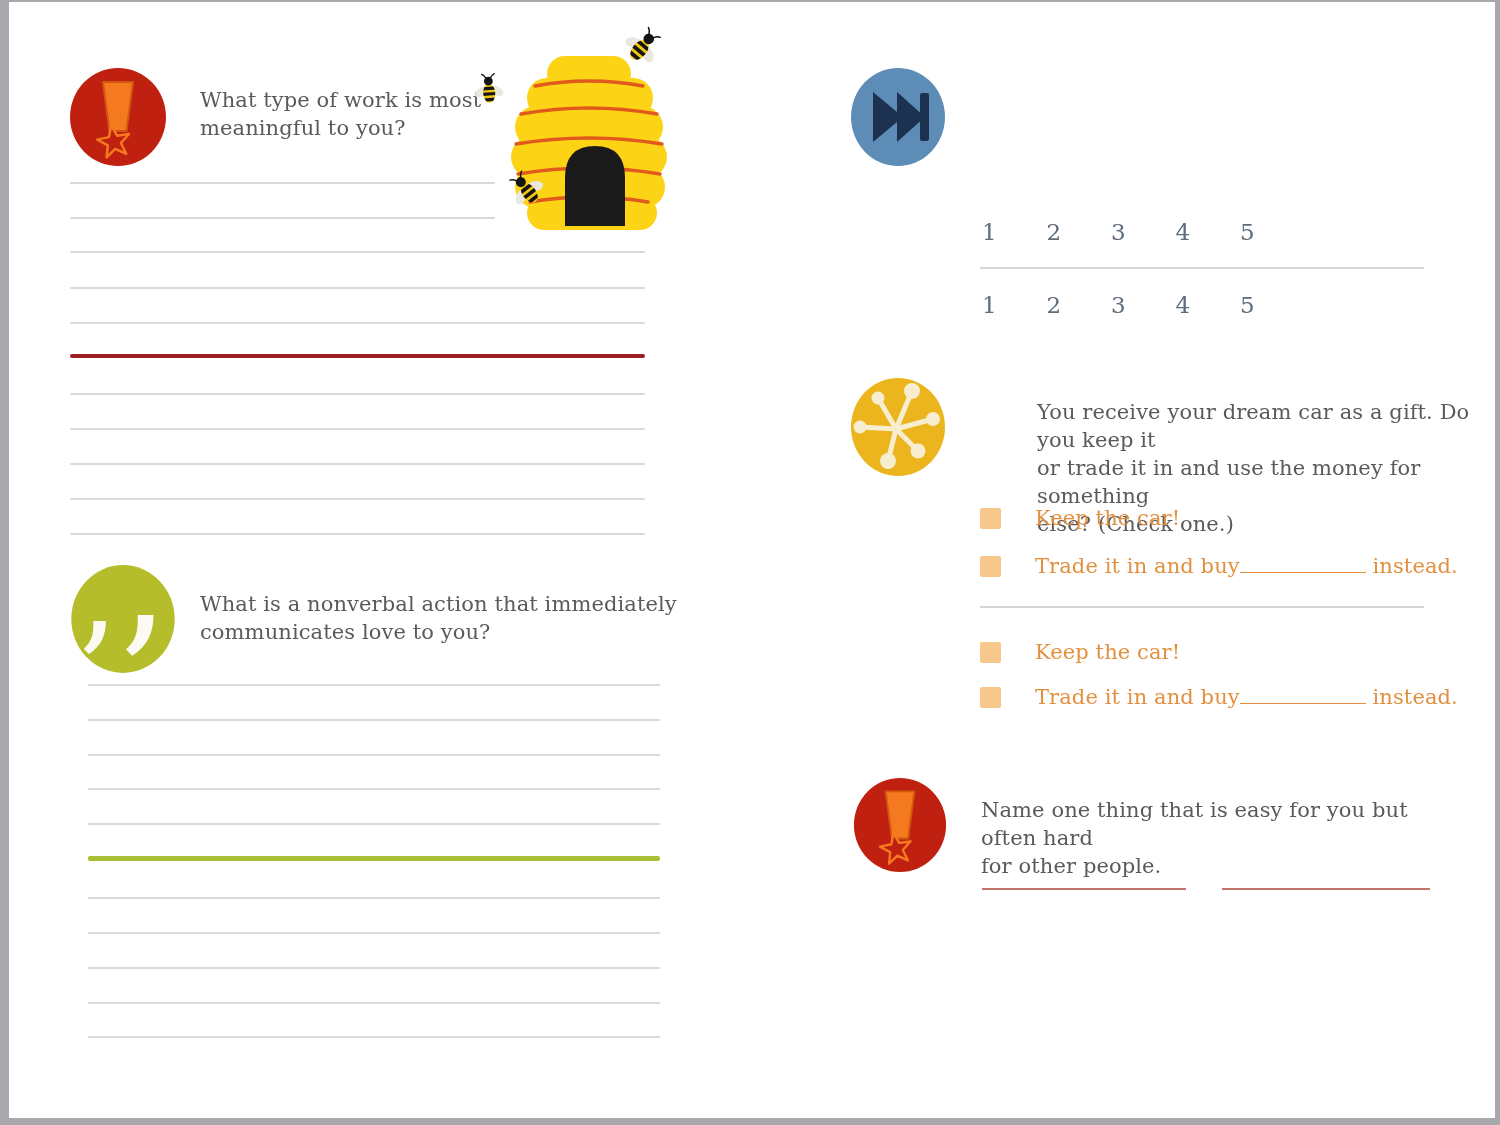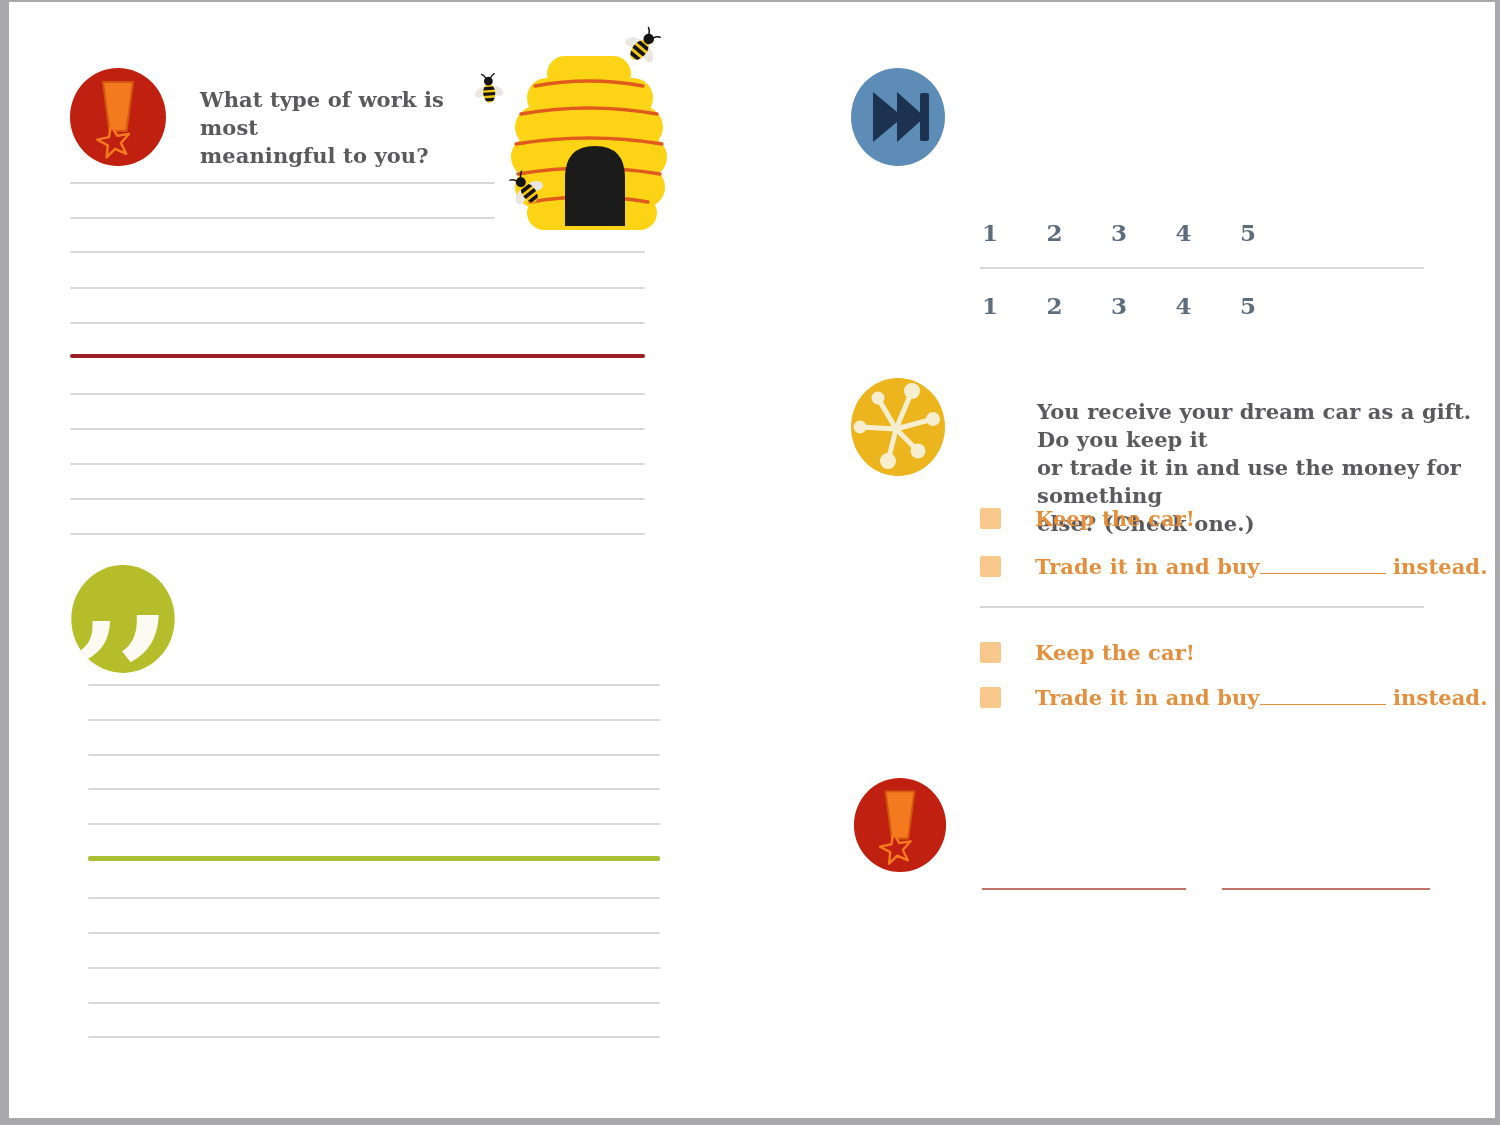--- a/index.html
+++ b/index.html
@@ -1,21 +1,20 @@
 <!DOCTYPE html>
 <html style="--frame-gray: #a8a8ad; --question-text: #5a5a5d; --rule-line: #d9d9d9; --accent-red: #9e1c24; --accent-green: #a9bf35; --scale-number: #5e6c7b; --divider: #d6d6d6; --checkbox-fill: #f7c78c; --option-text: #e2903e; --answer-line-red: #c0746c; --badge-red: #c0200f; --badge-orange: #f4791f; --badge-outline: #d2580f; --circle-blue: #5d8db6; --icon-navy: #1d3150; --circle-green: #b6bd2b; --quote-white: #fbfbf4; --circle-gold: #ecb51d; --jack-cream: #f6eecf; --hive-yellow: #fdd316; --hive-stripe: #e05a1d; --hive-door: #1b1b1b; --bee-yellow: #f3c70f; --bee-black: #141414; --bee-wing: #e9e7e0;"><head>
 <meta charset="utf-8">
 <style>
   html,body{margin:0;padding:0;background:#e8e8ea;}
   .frame{
     position:relative;width:1500px;height:1125px;
     background:var(--frame-gray,#a8a8ad);
     font-family:"DejaVu Serif","Liberation Serif",serif;
     overflow:hidden;
-    font-weight:bold;
   }
   .paper{
     position:absolute;left:9px;top:2px;right:5px;bottom:7px;
     background:#ffffff;
   }
   .abs{position:absolute;}
   
   .q-text{
     position:absolute;
     color:var(--question-text);
@@ -145,20 +144,22 @@
   <div class="wline" style="left:70px;top:463px;width:575px;"></div>
   <div class="wline" style="left:70px;top:498px;width:575px;"></div>
   <div class="wline" style="left:70px;top:533px;width:575px;"></div>
 
   <svg class="abs" style="left:67px;top:564px;" width="112" height="110" viewBox="0 0 100 100">
     <ellipse class="circle-green" cx="50" cy="50" rx="47" ry="49"></ellipse>
     <text class="quote-glyph" x="6" y="140" font-size="120">’</text>
     <text class="quote-glyph" x="42" y="155" font-size="150">’</text>
   </svg>
 
+  <div class="q-text" style="left:200px;top:590px;width:480px;">What is a nonverbal action that immediately
+communicates love to you?</div>
 
   <div class="wline" style="left:88px;top:684px;width:572px;"></div>
   <div class="wline" style="left:88px;top:719px;width:572px;"></div>
   <div class="wline" style="left:88px;top:754px;width:572px;"></div>
   <div class="wline" style="left:88px;top:788px;width:572px;"></div>
   <div class="wline" style="left:88px;top:823px;width:572px;"></div>
   <div class="accent-green" style="left:88px;top:856px;width:572px;"></div>
   <div class="wline" style="left:88px;top:897px;width:572px;"></div>
   <div class="wline" style="left:88px;top:932px;width:572px;"></div>
   <div class="wline" style="left:88px;top:967px;width:572px;"></div>
@@ -232,17 +233,19 @@
     <span class="chk"></span>
     <span class="opt-label"><span>Trade it in and buy</span><span class="blank"></span> <span>instead.</span></span>
   </div>
 
   <svg class="abs" style="left:852px;top:776px;" width="96" height="98" viewBox="0 0 100 100">
     <ellipse class="badge-circle" cx="50" cy="50" rx="48" ry="49"></ellipse>
     <path class="badge-mark" d="M35,15 L65,15 L58.5,64 L41.5,64 Z"></path>
     <polygon class="badge-star" points="43.1,58.3 49.1,68.7 61,67 52.9,76 58.2,86.8 47.2,81.9 38.6,90.3 39.8,78.3 29.2,72.6 41,70.1"></polygon>
   </svg>
 
+  <div class="q-text" style="left:981px;top:796px;width:470px;">Name one thing that is easy for you but often hard
+for other people.</div>
 
   <div class="ansline" style="left:982px;top:888px;width:204px;"></div>
   <div class="ansline" style="left:1222px;top:888px;width:208px;"></div>
 
 </div>
 
 </body></html>

